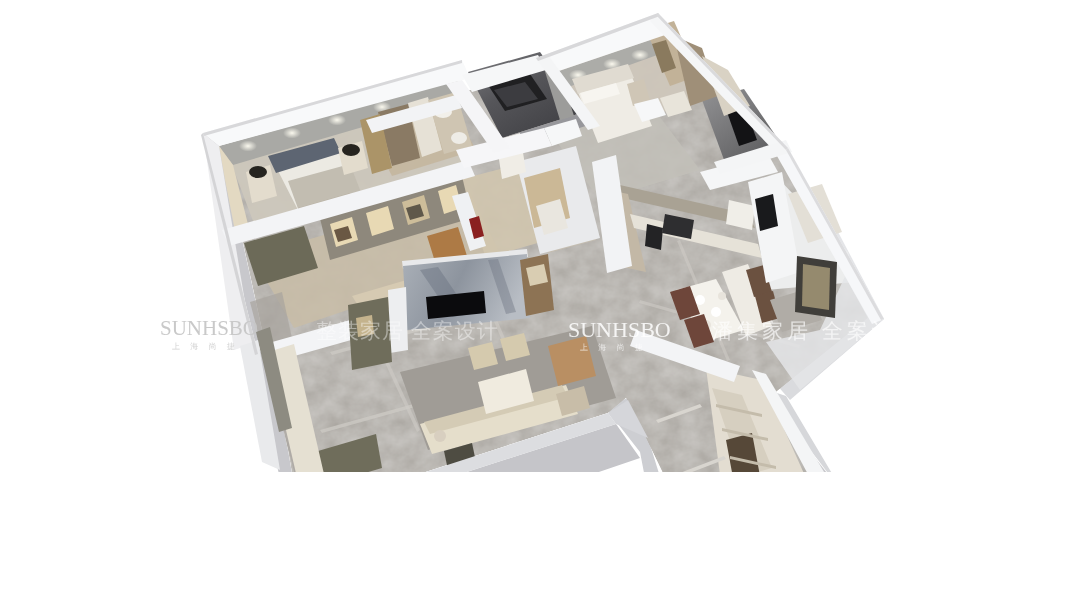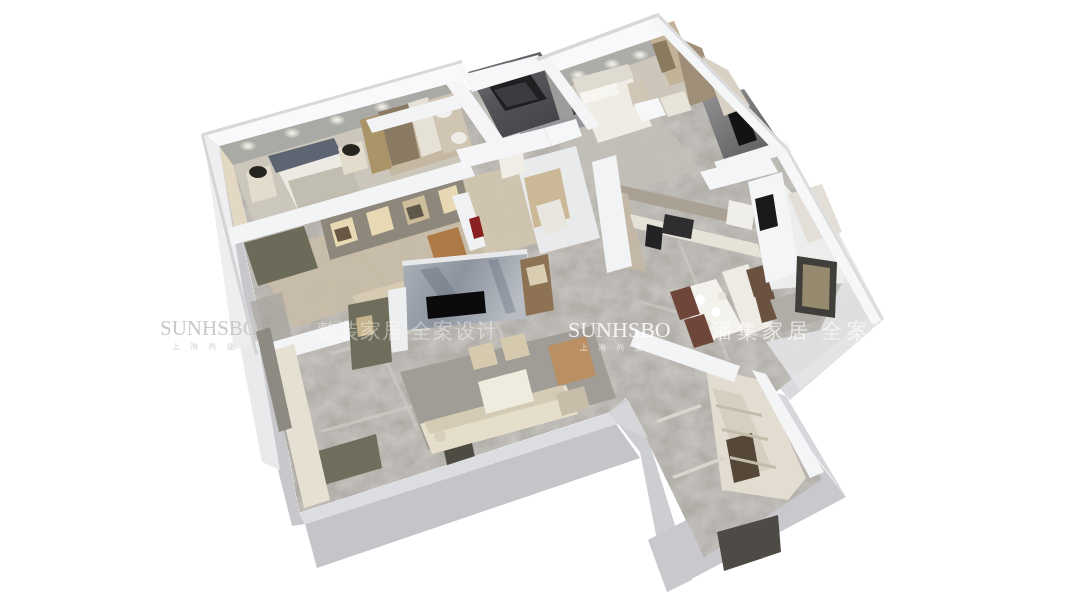--- a/index.html
+++ b/index.html
@@ -1,16 +1,16 @@
 <!DOCTYPE html>
 <html><head>
 <meta charset="utf-8">
 <style>
   html,body{margin:0;padding:0;background:#ffffff;}
-  #stage{position:relative;width:1080px;height:608px;background:#ffffff;overflow:hidden;font-family:"Liberation Sans",sans-serif;}
+  #stage{position:relative;width:1080px;height:472px;background:#ffffff;overflow:hidden;font-family:"Liberation Sans",sans-serif;}
 </style>
 </head>
 <body>
 
 <div id="stage">
 <svg width="1080" height="608" viewBox="0 0 1080 608">
 <defs>
   <filter id="fl" x="-3%" y="-3%" width="106%" height="106%">
     <feTurbulence type="fractalNoise" baseFrequency="0.05 0.06" numOctaves="4" seed="7" result="n"></feTurbulence>
     <feColorMatrix in="n" type="matrix" values="0 0 0 0 0.91  0 0 0 0 0.90  0 0 0 0 0.88  0 0 0 0.40 0" result="nn"></feColorMatrix>

